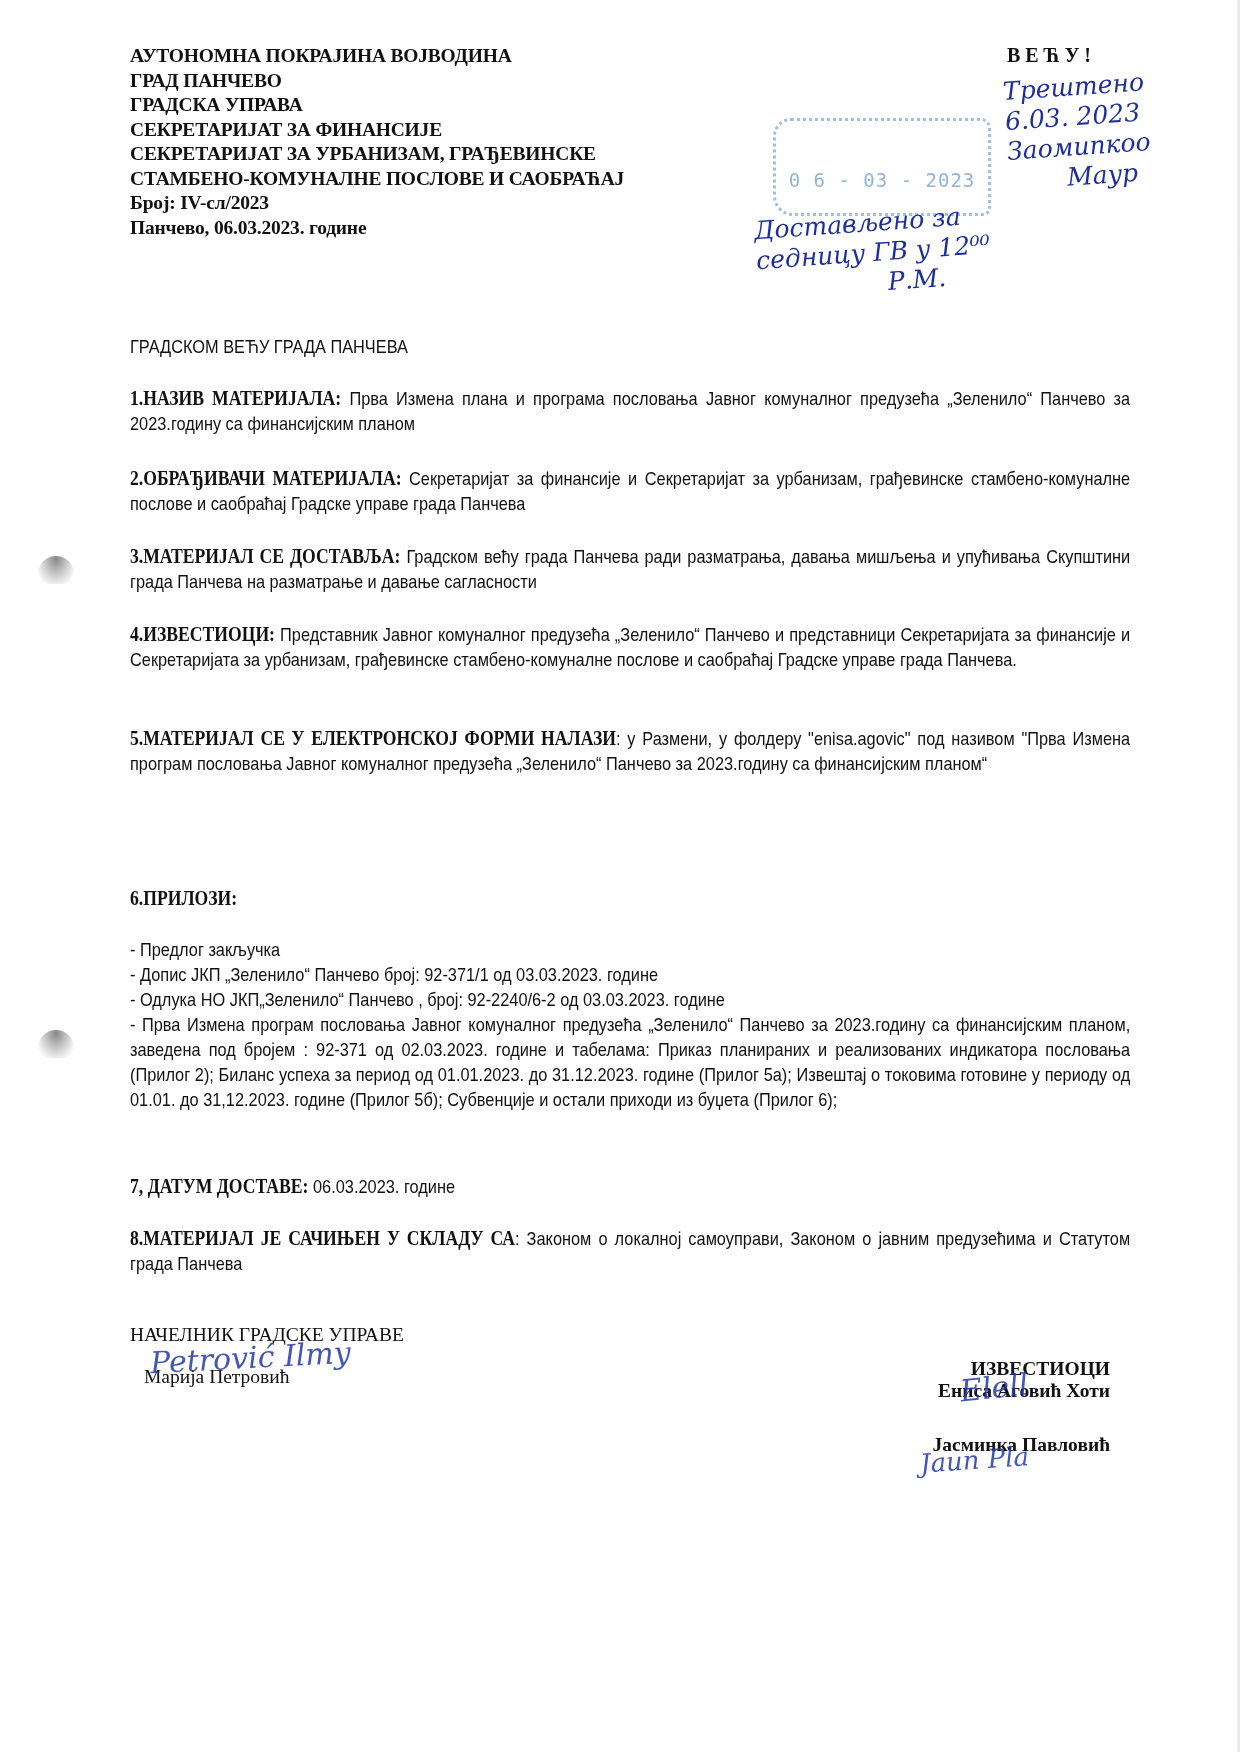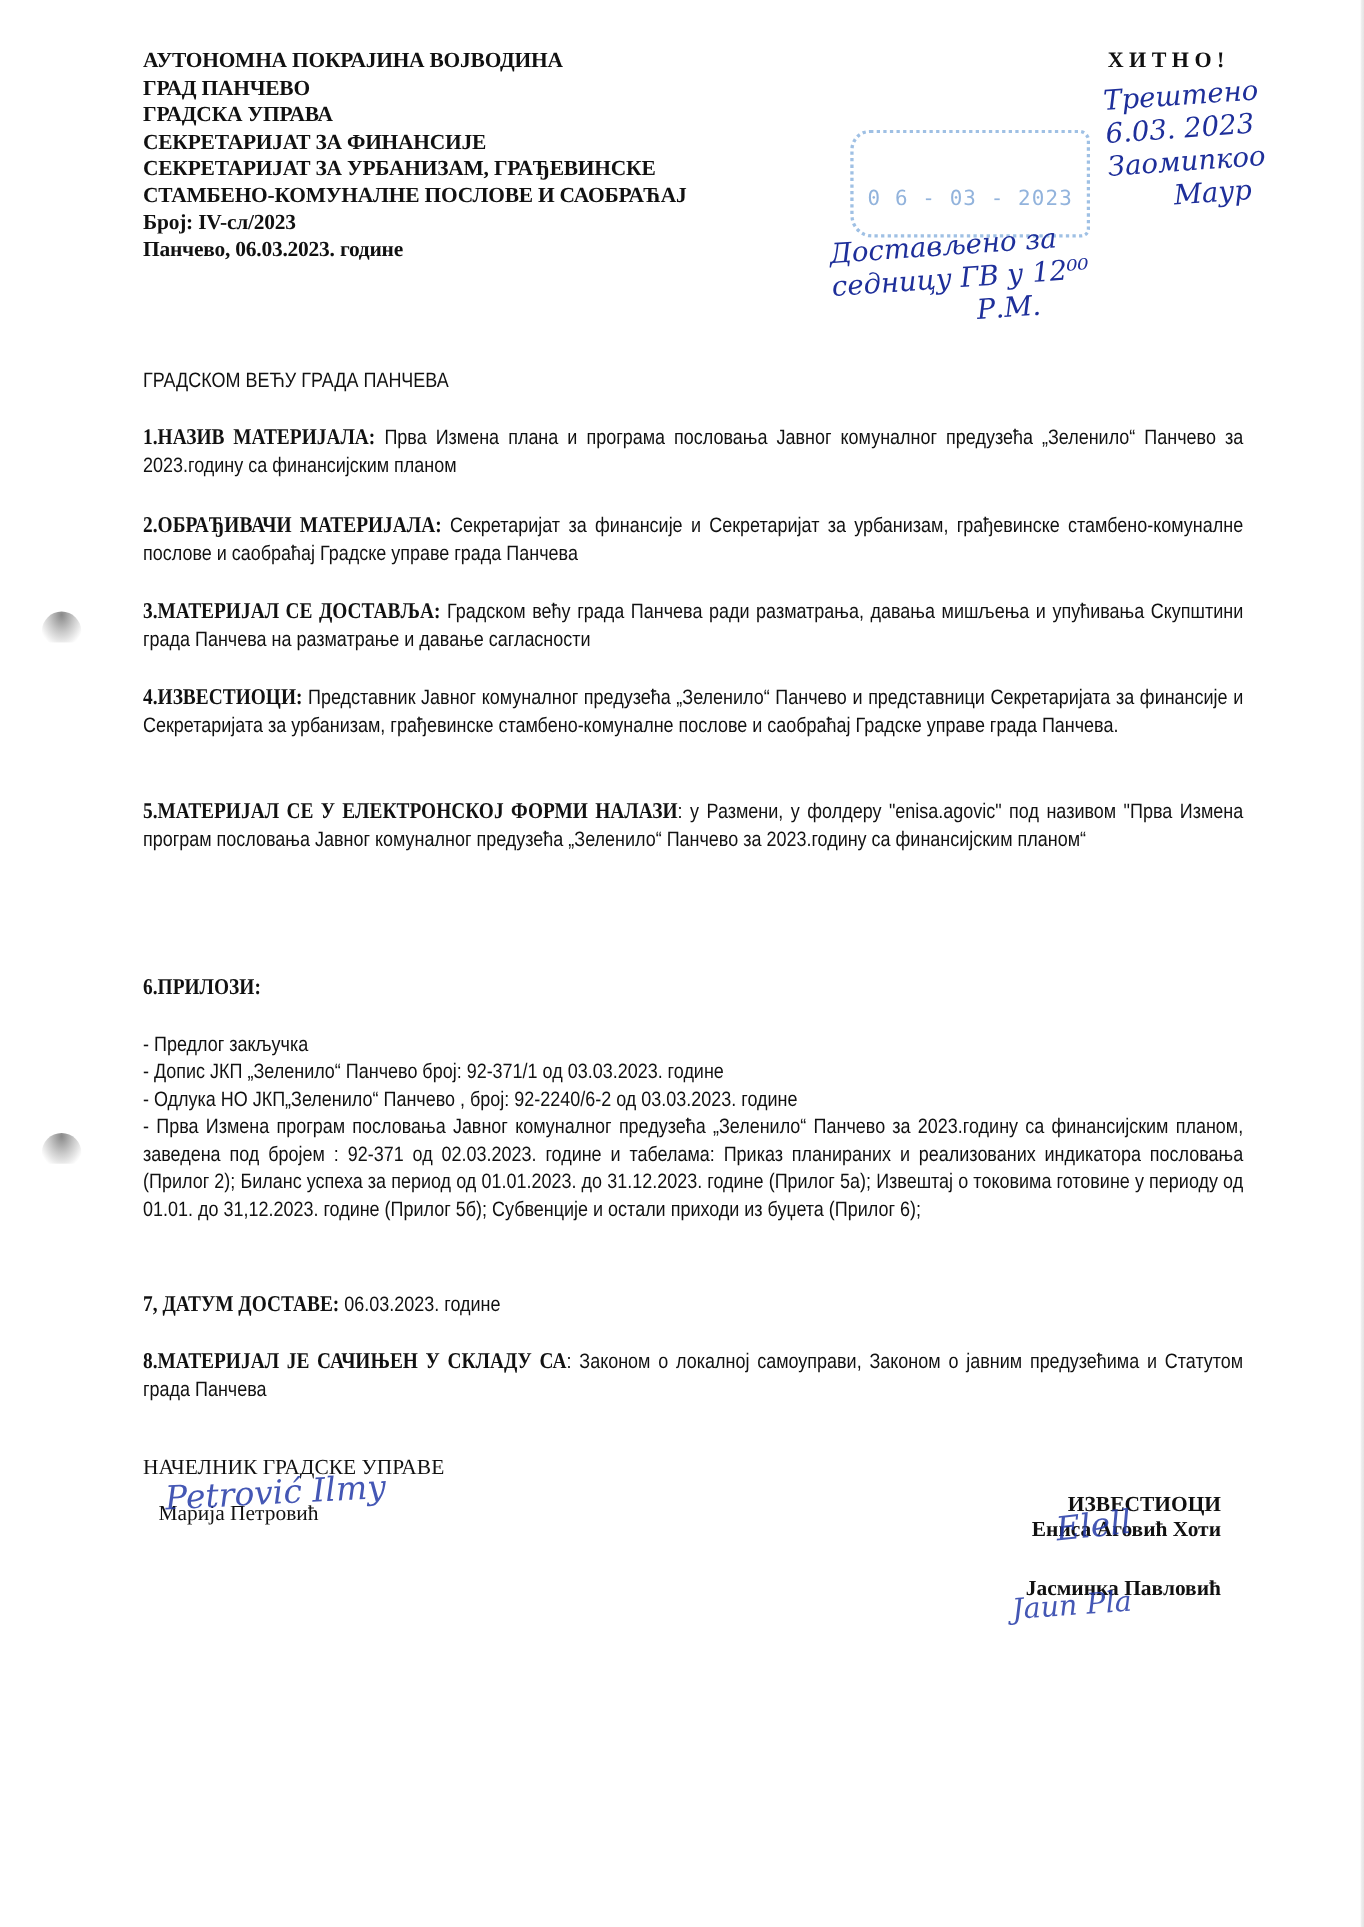--- a/index.html
+++ b/index.html
@@ -85,21 +85,21 @@
   <div>АУТОНОМНА ПОКРАЈИНА ВОЈВОДИНА</div>
   <div>ГРАД ПАНЧЕВО</div>
   <div>ГРАДСКА УПРАВА</div>
   <div>СЕКРЕТАРИЈАТ ЗА ФИНАНСИЈЕ</div>
   <div>СЕКРЕТАРИЈАТ ЗА УРБАНИЗАМ, ГРАЂЕВИНСКЕ</div>
   <div>СТАМБЕНО-КОМУНАЛНЕ ПОСЛОВЕ И САОБРАЋАЈ</div>
   <div>Број: IV-сл/2023</div>
   <div>Панчево,  06.03.2023. године</div>
 </div>
 
-<div class="urgent">ХИТНО!</div>
+<div class="urgent">ВЕЋУ!</div>
 
 <div class="handwriting hw-right">
   <div>Трештено</div>
   <div>6.03. 2023</div>
   <div>Заомипкоо</div>
   <div>Маур</div>
 </div>
 
 <div class="stamp">
   <div class="stamp-date">0 6 - 03 - 2023</div>

